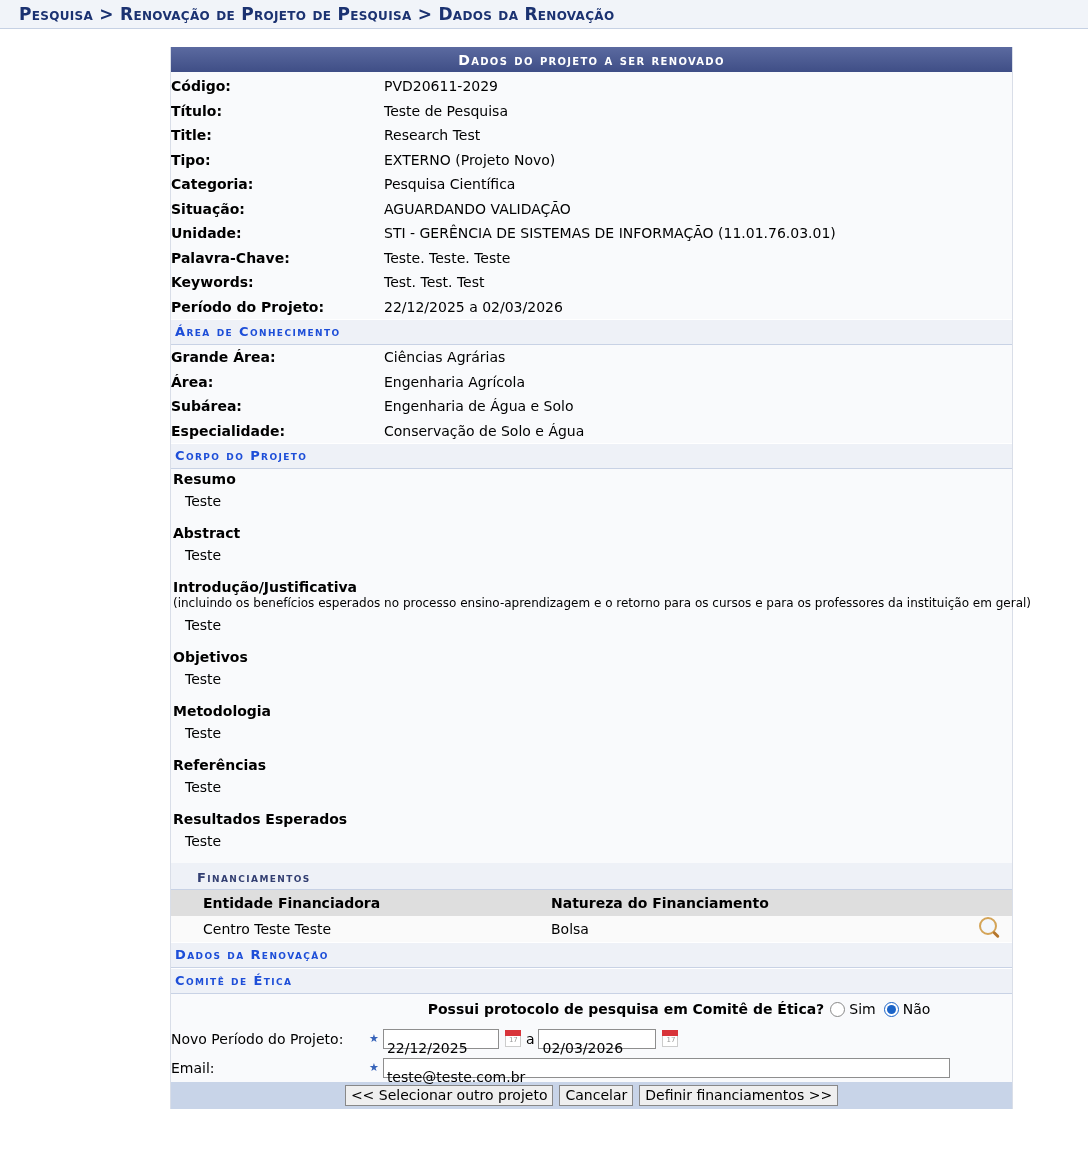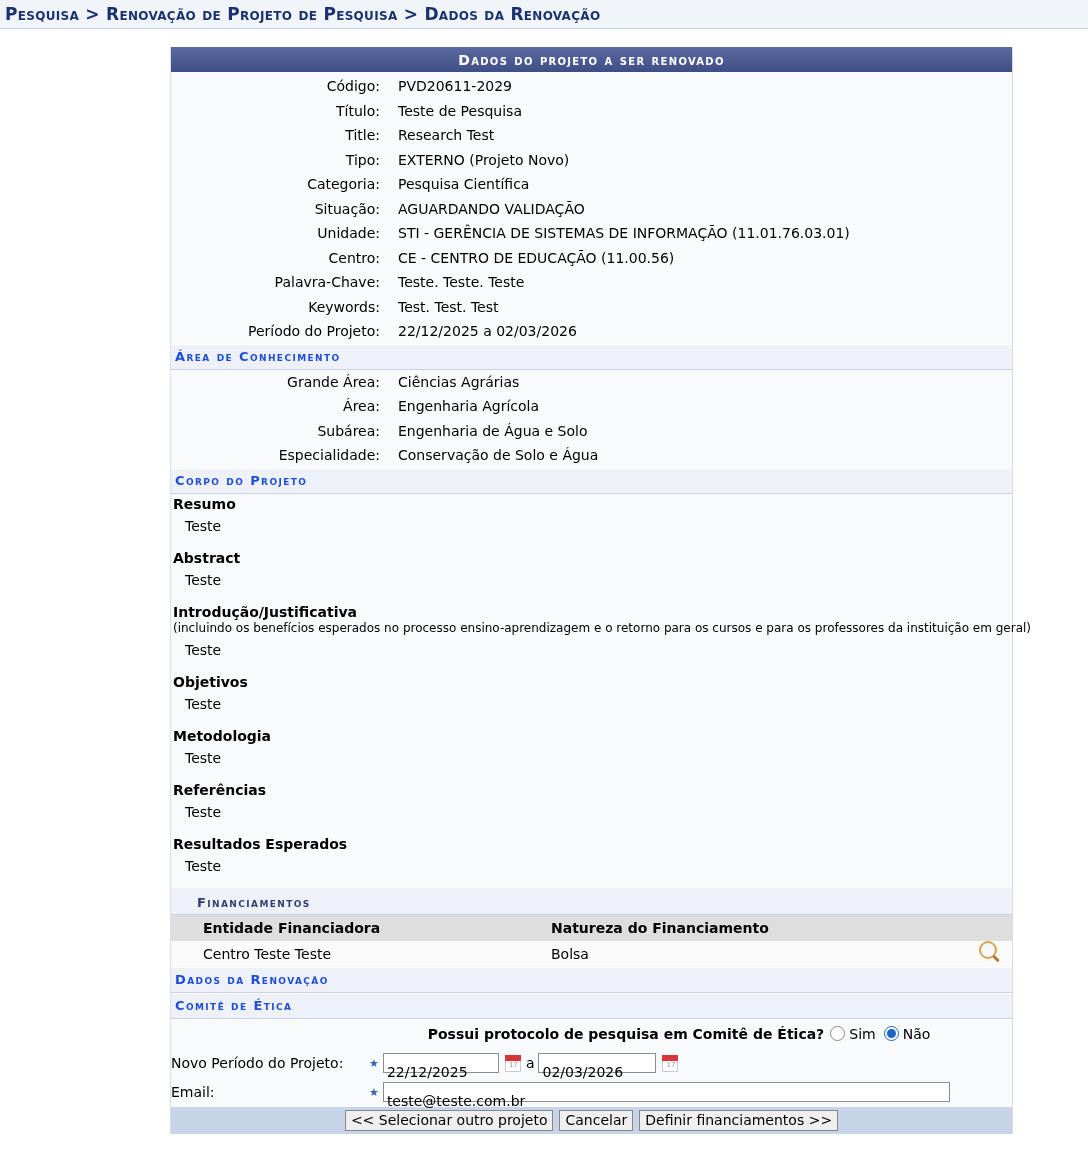--- a/index.html
+++ b/index.html
@@ -1,22 +1,22 @@
 <!DOCTYPE html>
 <html><head>
 <meta charset="utf-8">
 <style>
   html, body { margin:0; padding:0; background:#ffffff; }
   body { width:1088px; height:1172px; position:relative; font-family:"DejaVu Sans", sans-serif; font-size:14px; color:#000; overflow:hidden; }
   .breadcrumb { position:absolute; left:0; top:0; width:1088px; height:28px; background:#f1f4f9; border-bottom:1px solid #c6d1e4; }
-  .breadcrumb span { position:absolute; left:5px; top:4px; font-weight:bold; color:#1b3271; font-variant:small-caps; font-size:17px; letter-spacing:0.3px; white-space:nowrap; }
+  .breadcrumb span { position:absolute; left:19px; top:4px; font-weight:bold; color:#1b3271; font-variant:small-caps; font-size:17px; letter-spacing:0.3px; white-space:nowrap; }
   .form { position:absolute; left:170px; top:47px; width:841px; background:#f9fafc; border-left:1px solid #d9dee8; border-right:1px solid #d9dee8; }
   .caption { height:25px; background:linear-gradient(#5b6aa0,#3f4e86); color:#fff; text-align:center; font-weight:bold; font-variant:small-caps; font-size:14px; letter-spacing:1.3px; line-height:27px; }
   .row { display:flex; height:24.5px; align-items:center; }
-  .row .lbl { width:209px; text-align:right; font-weight:normal; padding-right:18px; white-space:nowrap; }
+  .row .lbl { width:209px; text-align:left; font-weight:bold; padding-right:4px; white-space:nowrap; }
   .row .val { white-space:nowrap; }
   .subcap { height:24px; background:#eef1f7; border-bottom:1px solid #c8d2e5; border-top:1px solid #ffffff; color:#1d4ed8; font-weight:bold; font-variant:small-caps; font-size:13px; letter-spacing:1.4px; line-height:24px; padding-left:4px; }
   .block-title { font-weight:bold; padding-left:2px; height:20px; line-height:20px; }
   .block-note { font-size:12px; padding-left:2px; white-space:nowrap; line-height:12px;text-align:center; }
   .block-val { padding-left:14px; height:24px; line-height:24px; margin-bottom:10px; }
   .fin-cap { height:26px; background:#eef1f7; border-bottom:1px solid #c8d2e5; color:#333f72; font-weight:bold; font-variant:small-caps; font-size:13px; letter-spacing:1.4px; line-height:30px; padding-left:26px; margin-top:4px; }
   .fin-head { display:flex; height:26px; background:#dedede; font-weight:bold; align-items:center; }
   .fin-row { display:flex; height:26px; background:#fafafa; align-items:center; }
   .c1 { width:348px; padding-left:12px;margin-left:20px; }
   .c2 { width:420px; }
@@ -70,24 +70,20 @@
         <span class="lbl">Categoria:</span>
         <span class="val">Pesquisa Científica</span>
       </div>
     <div class="row">
         <span class="lbl">Situação:</span>
         <span class="val">AGUARDANDO VALIDAÇÃO</span>
       </div>
     <div class="row">
         <span class="lbl">Unidade:</span>
         <span class="val">STI - GERÊNCIA DE SISTEMAS DE INFORMAÇÃO (11.01.76.03.01)</span>
-      </div>
-    <div class="row">
-        <span class="lbl">Centro:</span>
-        <span class="val">CE - CENTRO DE EDUCAÇÃO (11.00.56)</span>
       </div>
     <div class="row">
         <span class="lbl">Palavra-Chave:</span>
         <span class="val">Teste. Teste. Teste</span>
       </div>
     <div class="row">
         <span class="lbl">Keywords:</span>
         <span class="val">Test. Test. Test</span>
       </div>
     <div class="row">

